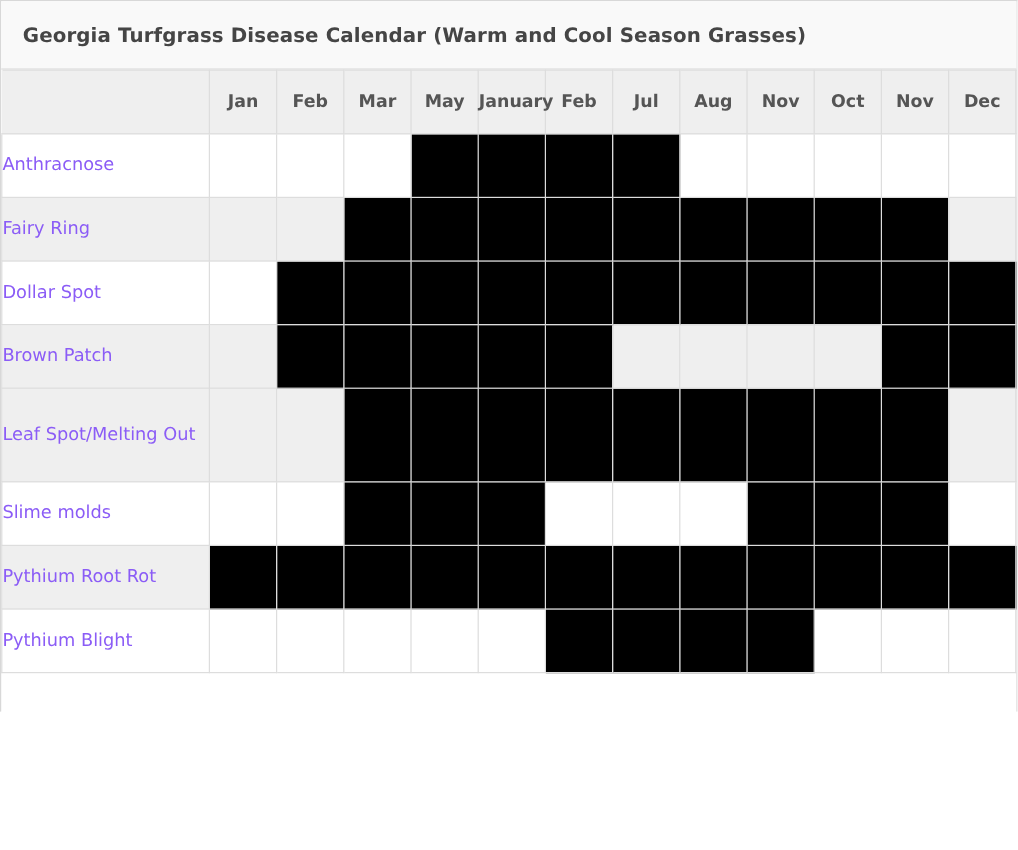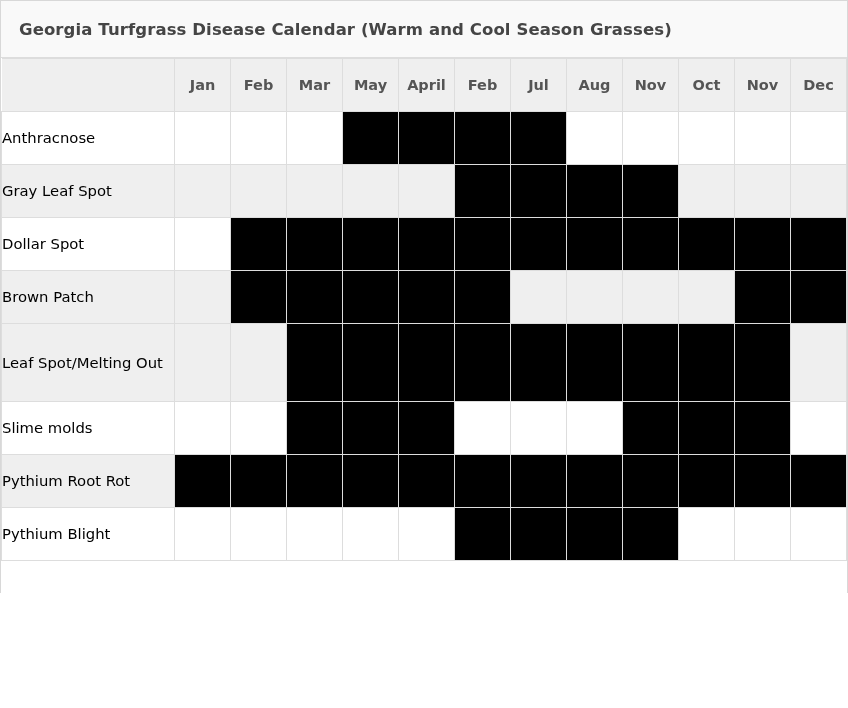--- a/index.html
+++ b/index.html
@@ -57,21 +57,21 @@
     background: #efefef;
   }
   thead th.corner-head {
     background: #efefef;
     border-left: none;
   }
   th.month-col {
     width: 55px;
   }
   td.disease-name {
-    color: #000000;
+    color: #8b5cf6;
     font-size: 14.8px;
     text-align: left;
     padding-left: 17px;
     padding-right: 6px;
     vertical-align: middle;
     line-height: 1.45;
     border-left: none;
     height: 52px;
   }
   tbody tr {
@@ -98,21 +98,21 @@
   <div class="cal-title">Georgia Turfgrass Disease Calendar (Warm and Cool Season Grasses)</div>
 
   <table class="cal">
     <thead>
       <tr>
         <th class="corner-head"></th>
       <th class="month-col">Jan</th>
           <th class="month-col">Feb</th>
           <th class="month-col">Mar</th>
           <th class="month-col">May</th>
-          <th class="month-col">April</th>
+          <th class="month-col">January</th>
           <th class="month-col">Feb</th>
           <th class="month-col">Jul</th>
           <th class="month-col">Aug</th>
           <th class="month-col">Nov</th>
           <th class="month-col">Oct</th>
           <th class="month-col">Nov</th>
           <th class="month-col">Dec</th>
         </tr>
     </thead>
     <tbody>
@@ -125,32 +125,32 @@
           <td class="cell on"></td>
           <td class="cell on"></td>
           <td class="cell on"></td>
           <td class="cell"></td>
           <td class="cell"></td>
           <td class="cell"></td>
           <td class="cell"></td>
           <td class="cell"></td>
         </tr>
         <tr class="even">
-          <td class="disease-name">Gray Leaf Spot</td>
-          <td class="cell"></td>
-          <td class="cell"></td>
-          <td class="cell"></td>
-          <td class="cell"></td>
-          <td class="cell"></td>
-          <td class="cell on"></td>
-          <td class="cell on"></td>
-          <td class="cell on"></td>
-          <td class="cell on"></td>
-          <td class="cell"></td>
-          <td class="cell"></td>
+          <td class="disease-name">Fairy Ring</td>
+          <td class="cell"></td>
+          <td class="cell"></td>
+          <td class="cell on"></td>
+          <td class="cell on"></td>
+          <td class="cell on"></td>
+          <td class="cell on"></td>
+          <td class="cell on"></td>
+          <td class="cell on"></td>
+          <td class="cell on"></td>
+          <td class="cell on"></td>
+          <td class="cell on"></td>
           <td class="cell"></td>
         </tr>
         <tr class="odd">
           <td class="disease-name">Dollar Spot</td>
           <td class="cell"></td>
           <td class="cell on"></td>
           <td class="cell on"></td>
           <td class="cell on"></td>
           <td class="cell on"></td>
           <td class="cell on"></td>

